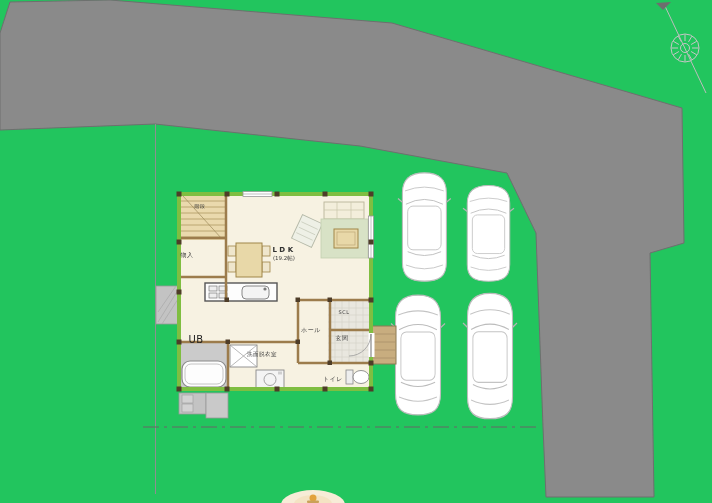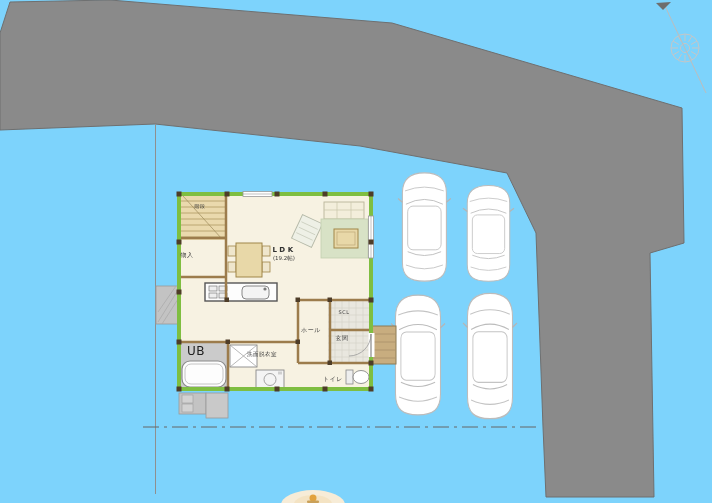--- a/index.html
+++ b/index.html
@@ -1,19 +1,19 @@
 <!DOCTYPE html>
 <html><head>
 <meta charset="utf-8">
 <style>
   html,body{margin:0;padding:0;background:#ffffff;}
   #stage{
     position:relative;
     width:712px;height:503px;
-    background:#7dd3fc;
+    background:#22c55e;
     overflow:hidden;
     font-family:"DejaVu Sans", sans-serif;
   }
   #plan-svg{position:absolute;left:0;top:0;}
   .lbl{
     position:absolute;
     transform:translate(-50%,-50%);
     white-space:nowrap;
     color:#3a3a3a;
     font-family:"DejaVu Sans", sans-serif;
@@ -197,15 +197,15 @@
 
 <div class="lbl" style="left:200px;top:206px;font-size:5px;">階段</div>
 <div class="lbl" style="left:187px;top:255px;font-size:6px;">物入</div>
 <div class="lbl lbl-ldk" style="left:284px;top:250px;font-size:7px;">LDK</div>
 <div class="lbl" style="left:284px;top:259px;font-size:5.5px;letter-spacing:0;">(19.2帖)</div>
 <div class="lbl" style="left:311px;top:330px;font-size:6px;">ホール</div>
 <div class="lbl" style="left:344px;top:312px;font-size:5px;">SCL</div>
 <div class="lbl" style="left:342px;top:338px;font-size:6px;">玄関</div>
 <div class="lbl" style="left:333px;top:379px;font-size:6px;">トイレ</div>
 <div class="lbl" style="left:262px;top:355px;font-size:5.5px;">洗面脱衣室</div>
-<div class="lbl" style="left:196px;top:351px;font-size:12px;color:#222;">UB</div>
+<div class="lbl" style="left:196px;top:340px;font-size:10px;color:#222;">UB</div>
 
 </div>
 
 </body></html>

